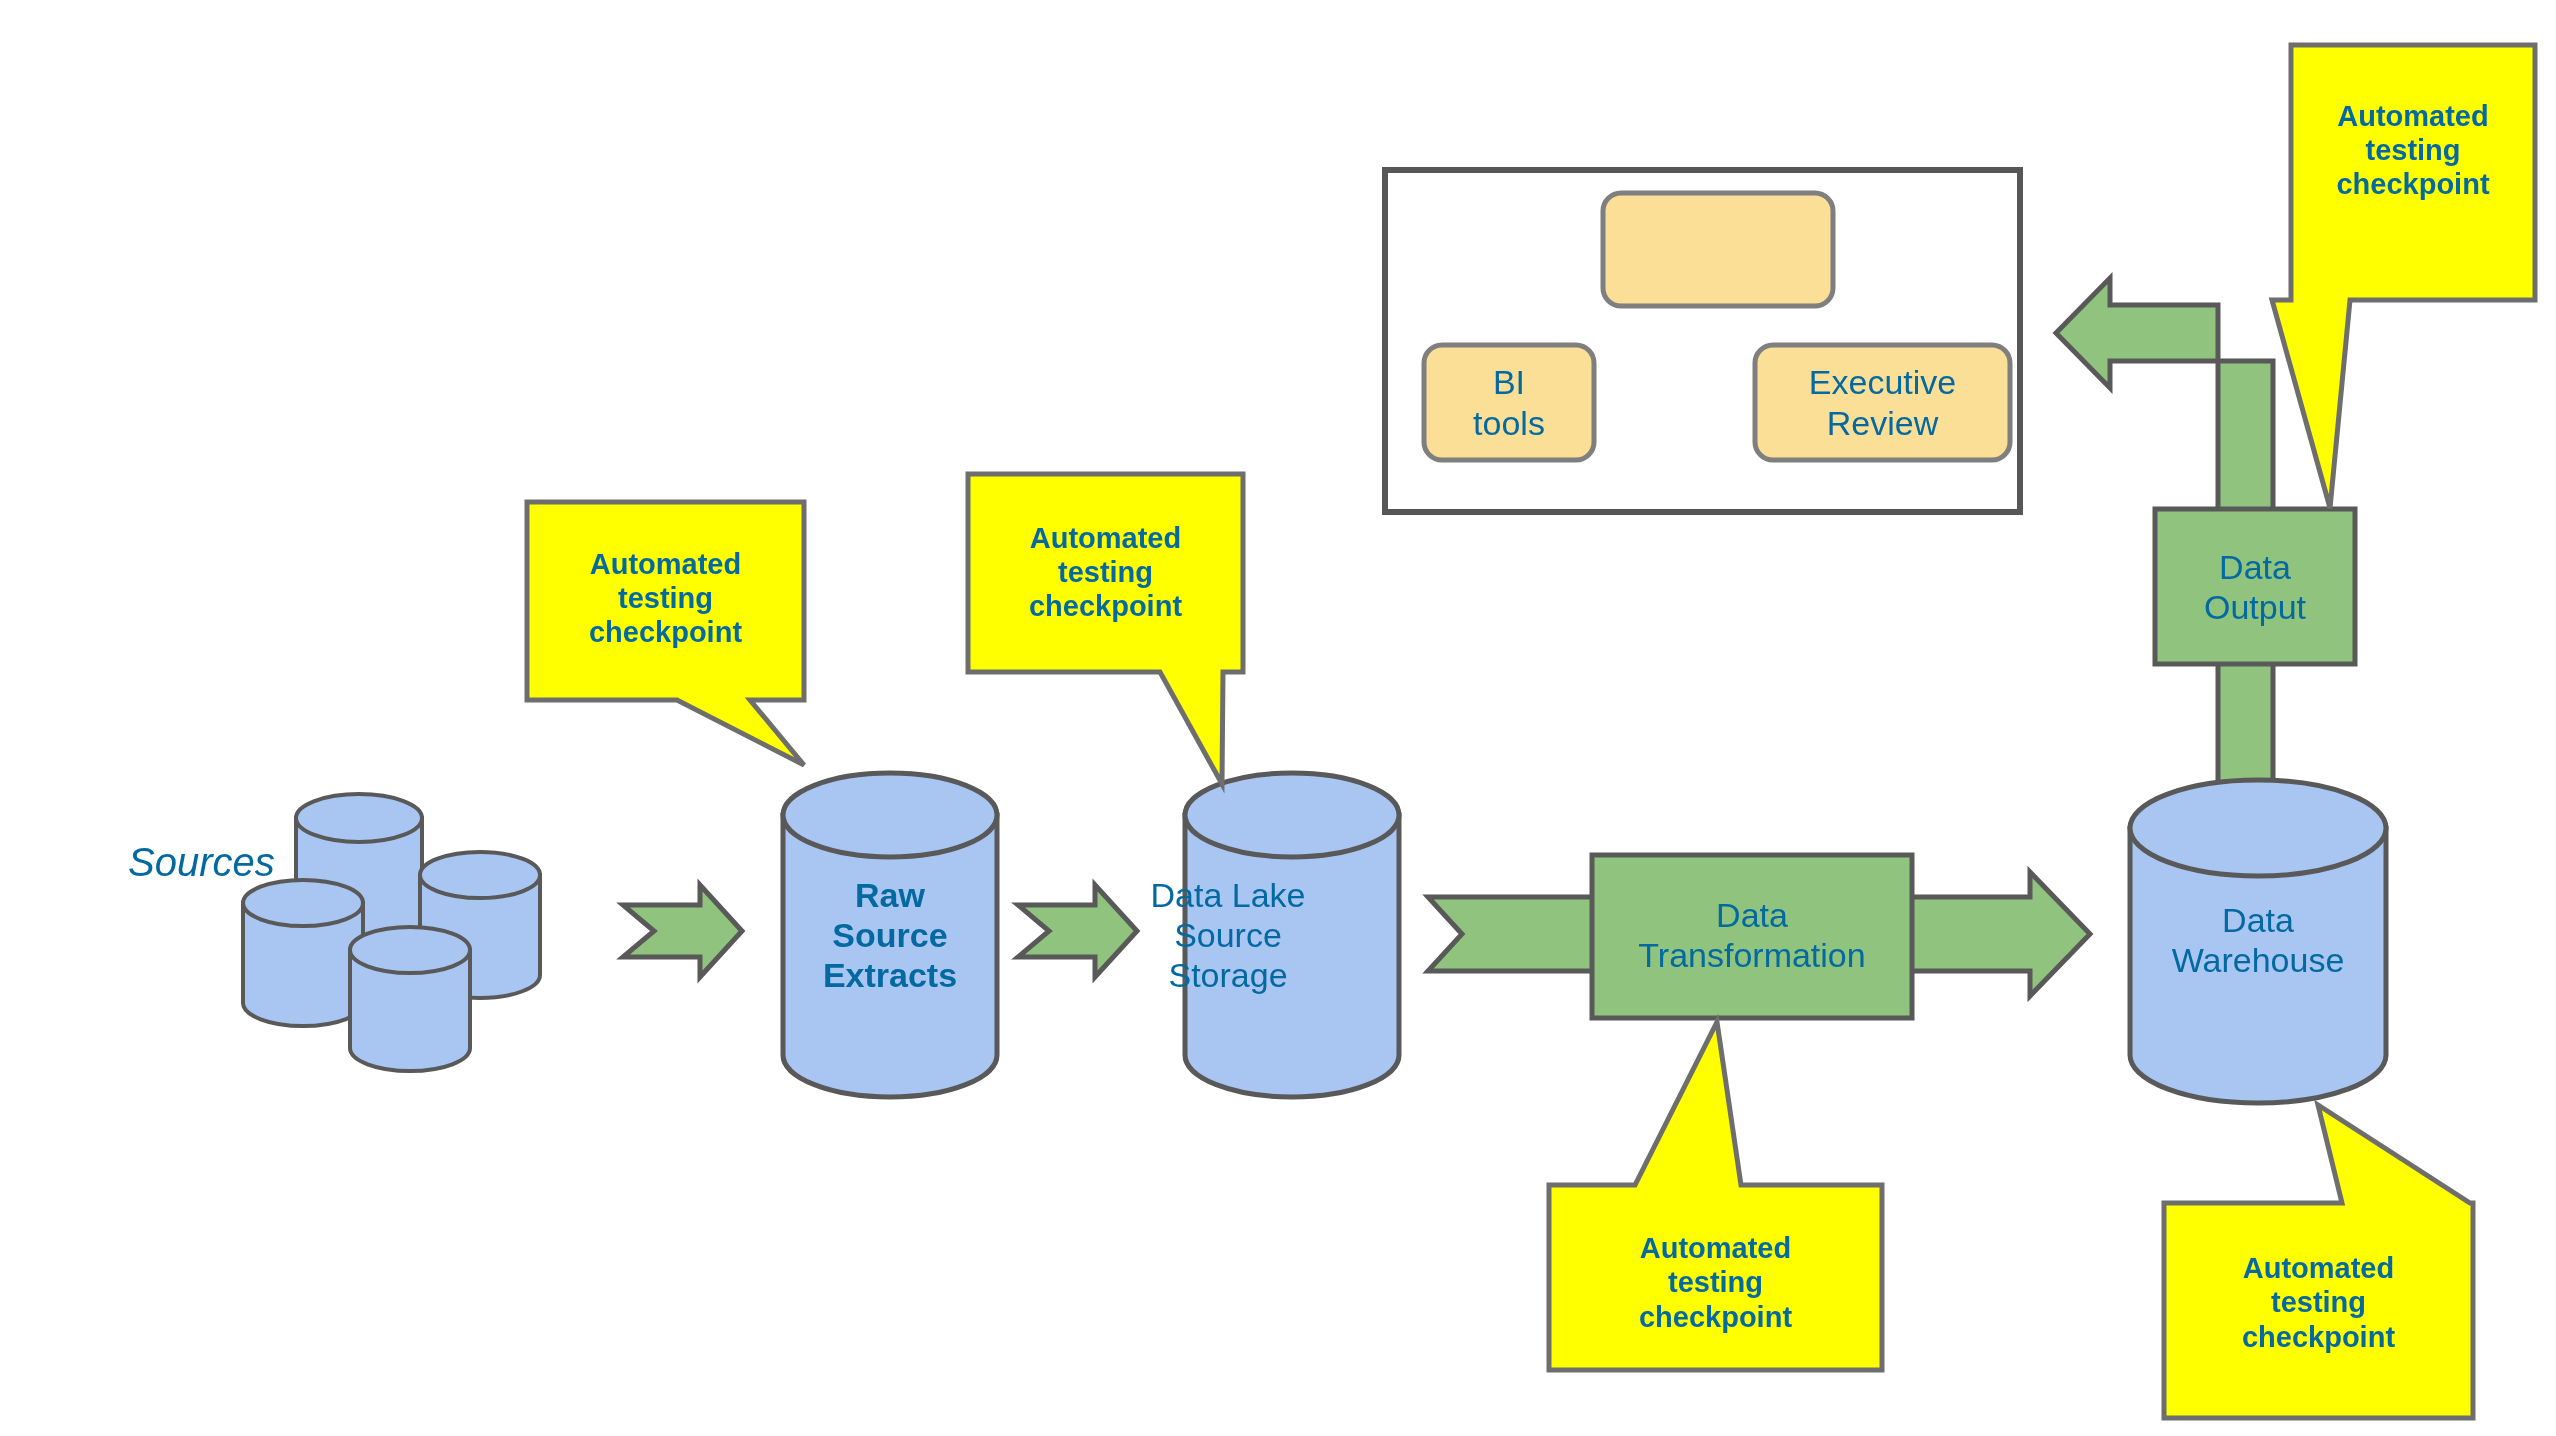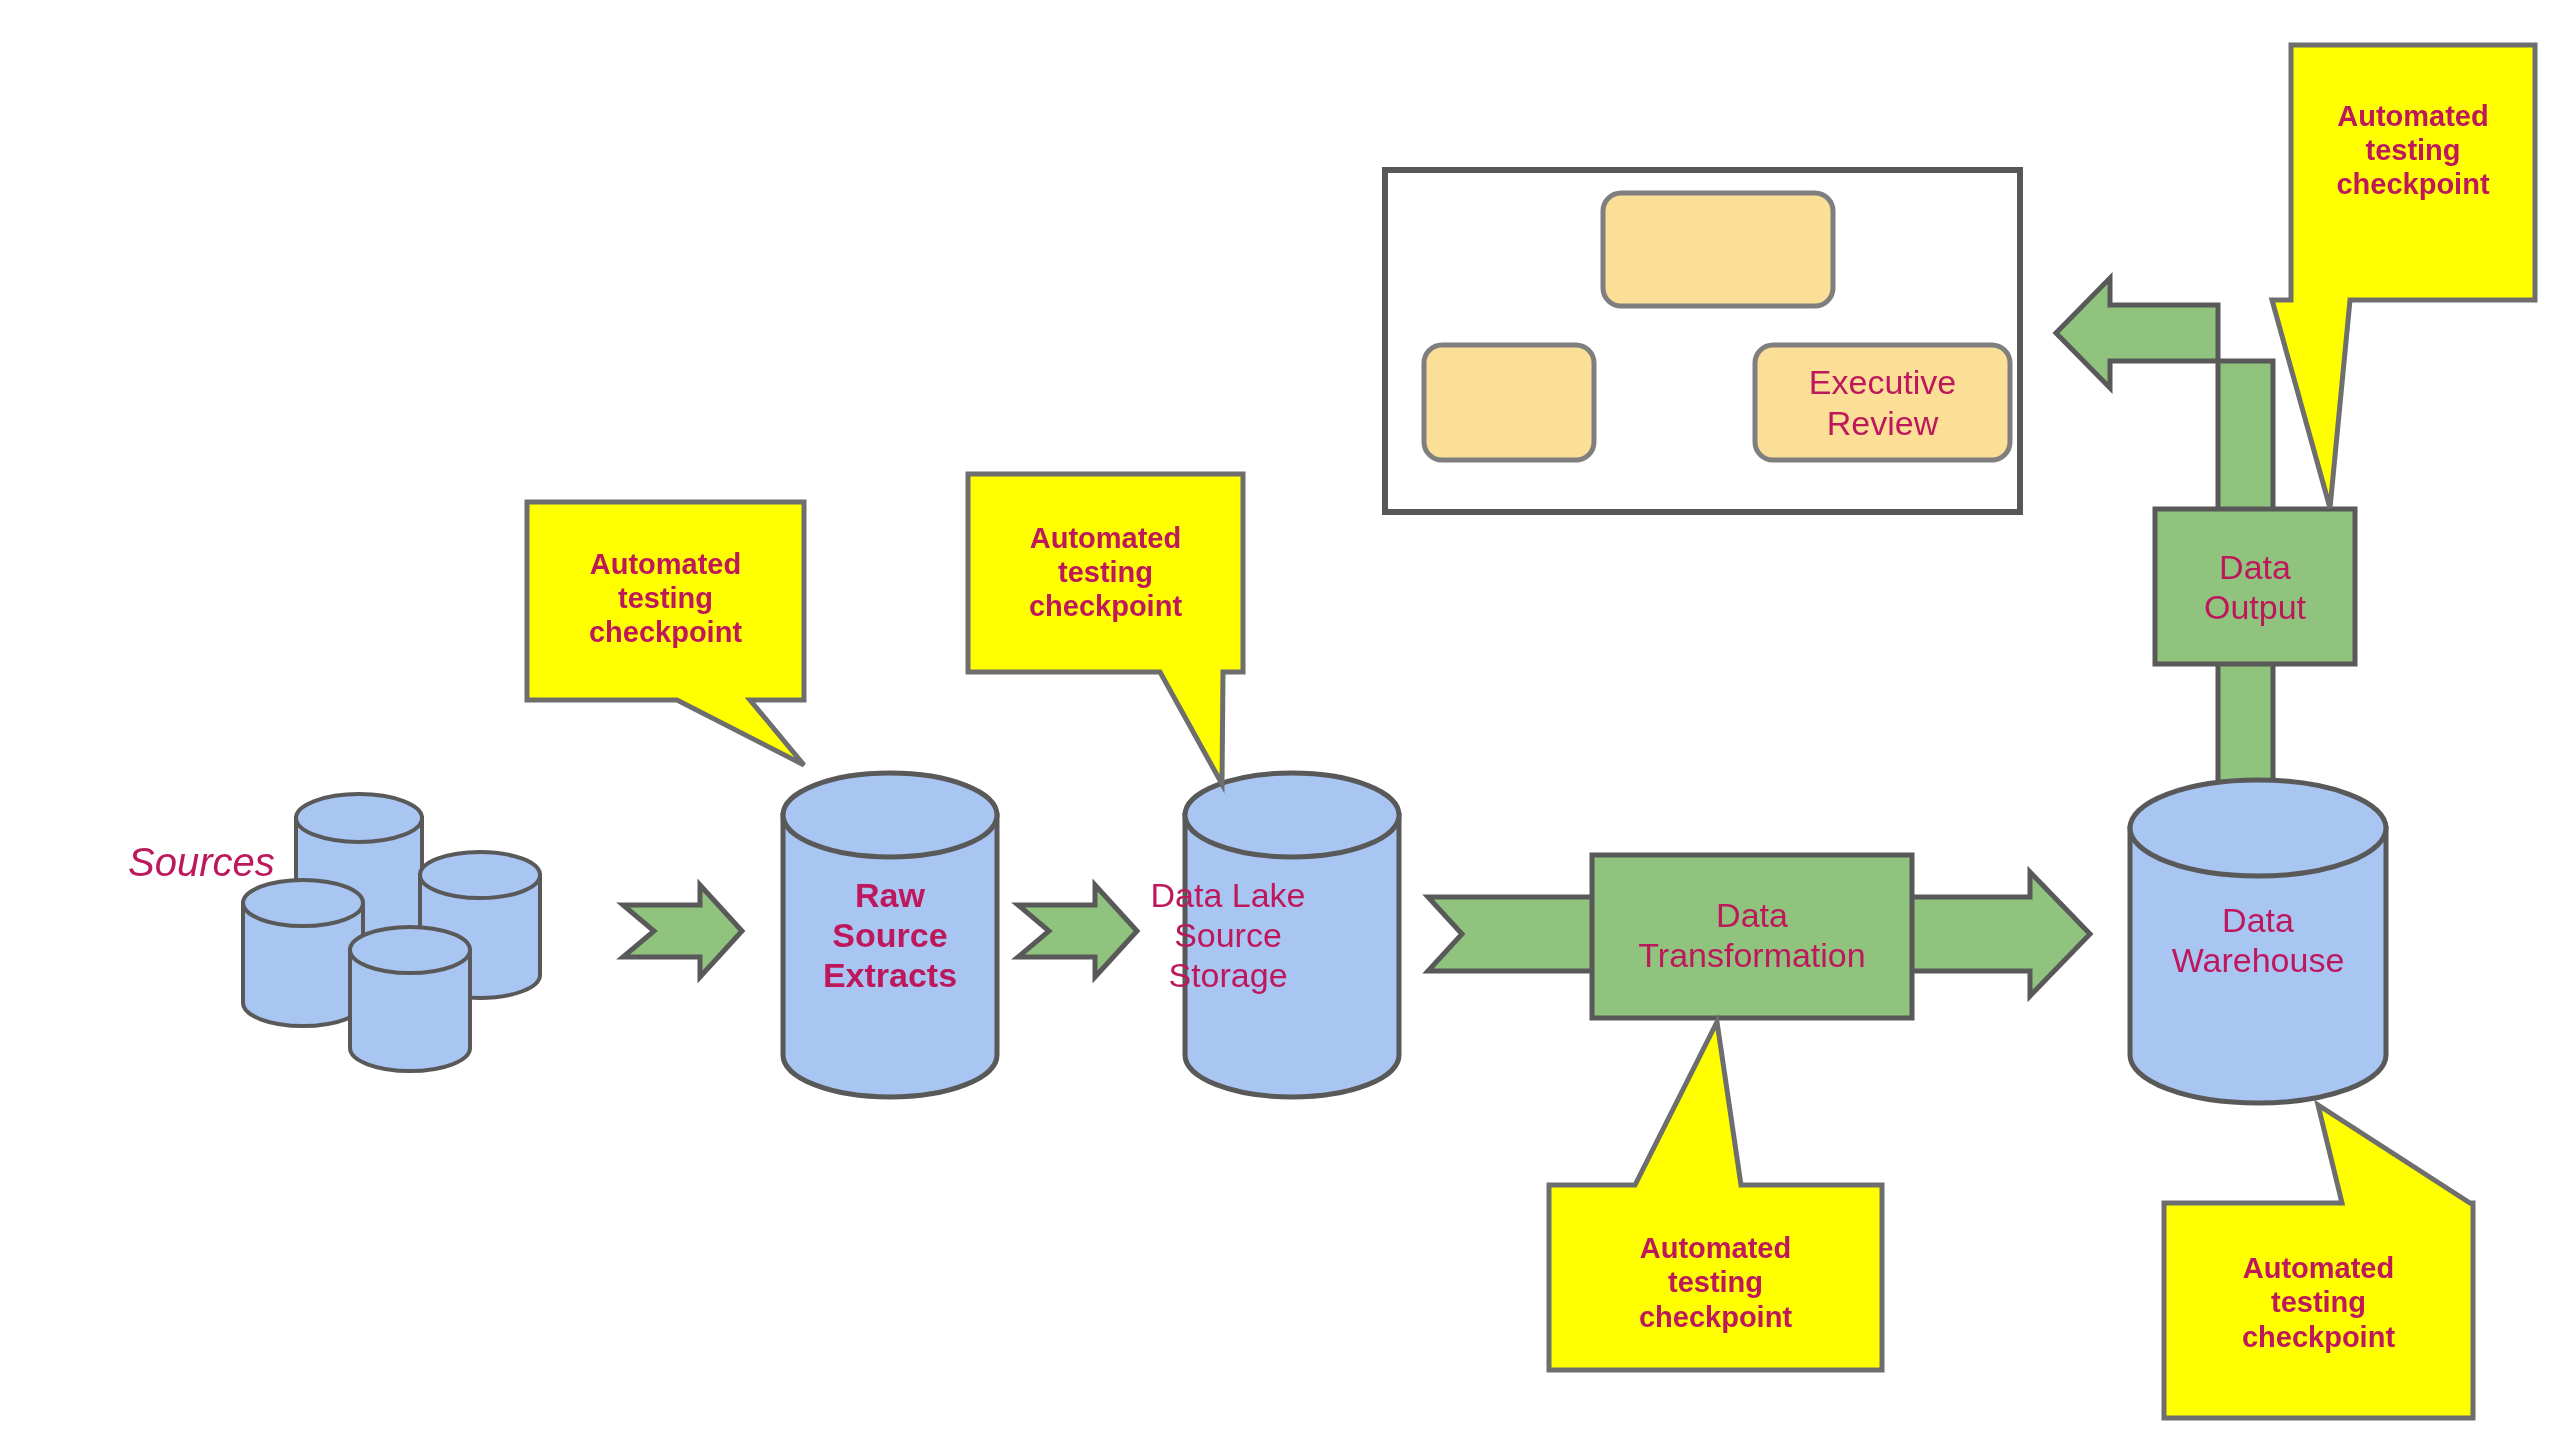--- a/index.html
+++ b/index.html
@@ -25,21 +25,21 @@
     overflow: visible;
   }
 
   
   .lbl {
     position: absolute;
     display: flex;
     align-items: center;
     justify-content: center;
     text-align: center;
-    color: #be185d;
+    color: #0369a1;
     line-height: 1.18;
     white-space: pre-line;
     pointer-events: none;
   }
   .lbl-node   { font-size: 34px; font-weight: 400; }
   .lbl-box    { font-size: 34px; font-weight: 400; }
   .lbl-green  { font-size: 34px; font-weight: 400; }
   .lbl-callout{ font-size: 29px; font-weight: bold; }
   .lbl-sources{
     font-size: 40px;
@@ -175,20 +175,22 @@
   <div class="lbl lbl-node" style="left:2130px; top:890px; width:256px; height:100px;">Data
 Warehouse</div>
 
   <div class="lbl lbl-green" style="left:1592px; top:885px; width:320px; height:100px;">Data
 Transformation</div>
 
   <div class="lbl lbl-green" style="left:2155px; top:539px; width:200px; height:96px;">Data
 Output</div>
 
 
+  <div class="lbl lbl-box" style="left:1424px; top:345px; width:170px; height:115px;">BI
+tools</div>
 
   <div class="lbl lbl-box" style="left:1755px; top:345px; width:255px; height:115px;">Executive
 Review</div>
 
   <div class="lbl lbl-callout" style="left:527px; top:518px; width:277px; height:160px;">Automated
 testing
 checkpoint</div>
 
   <div class="lbl lbl-callout" style="left:968px; top:492px; width:275px; height:160px;">Automated
 testing

